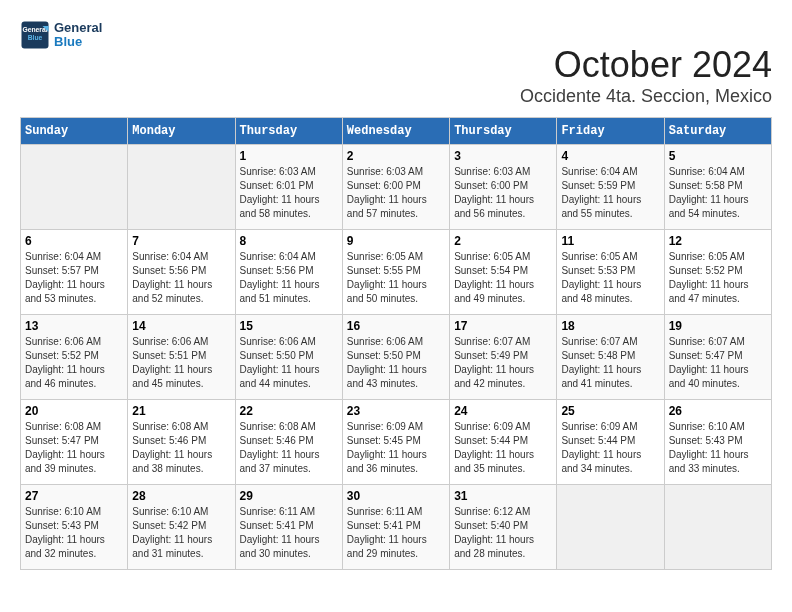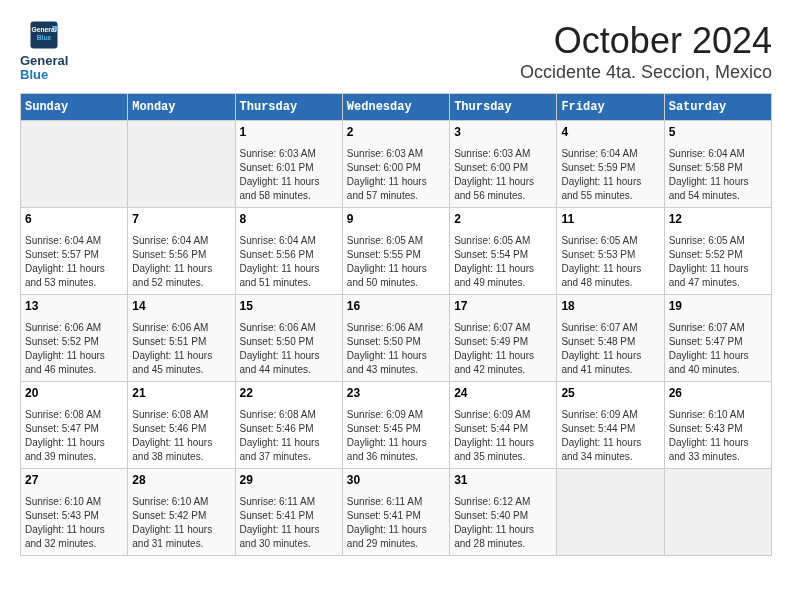--- a/index.html
+++ b/index.html
@@ -13,33 +13,33 @@
     .header {
       display: flex;
       justify-content: space-between;
       align-items: flex-start;
       margin-bottom: 10px;
     }
     .logo {
       display: flex;
       align-items: center;
       gap: 4px;
-      flex-direction: column;
     }
     .logo-icon {
       width: 30px;
       height: 30px;
     }
     .title-area {
       text-align: right;
     }
     .month-title {
       font-size: 36px;
       font-weight: normal;
       color: #222;
+      margin-top: 24px;
     }
     .subtitle {
       font-size: 18px;
       color: #404040;
     }
     table {
       width: 100%;
       border-collapse: collapse;
       font-size: 11px;
     }
@@ -65,21 +65,20 @@
     }
     .day-number {
       font-size: 12px;
       font-weight: bold;
       margin-bottom: 2px;
     }
     .day-info {
       font-size: 10px;
       color: #333;
       line-height: 1.4;
-      margin-top: 8px;
     }
     .empty-cell {
       background: #f0f0f0 !important;
     }
   </style>
 </head>
 <body>
 
 <div class="header">
   <div class="logo">

